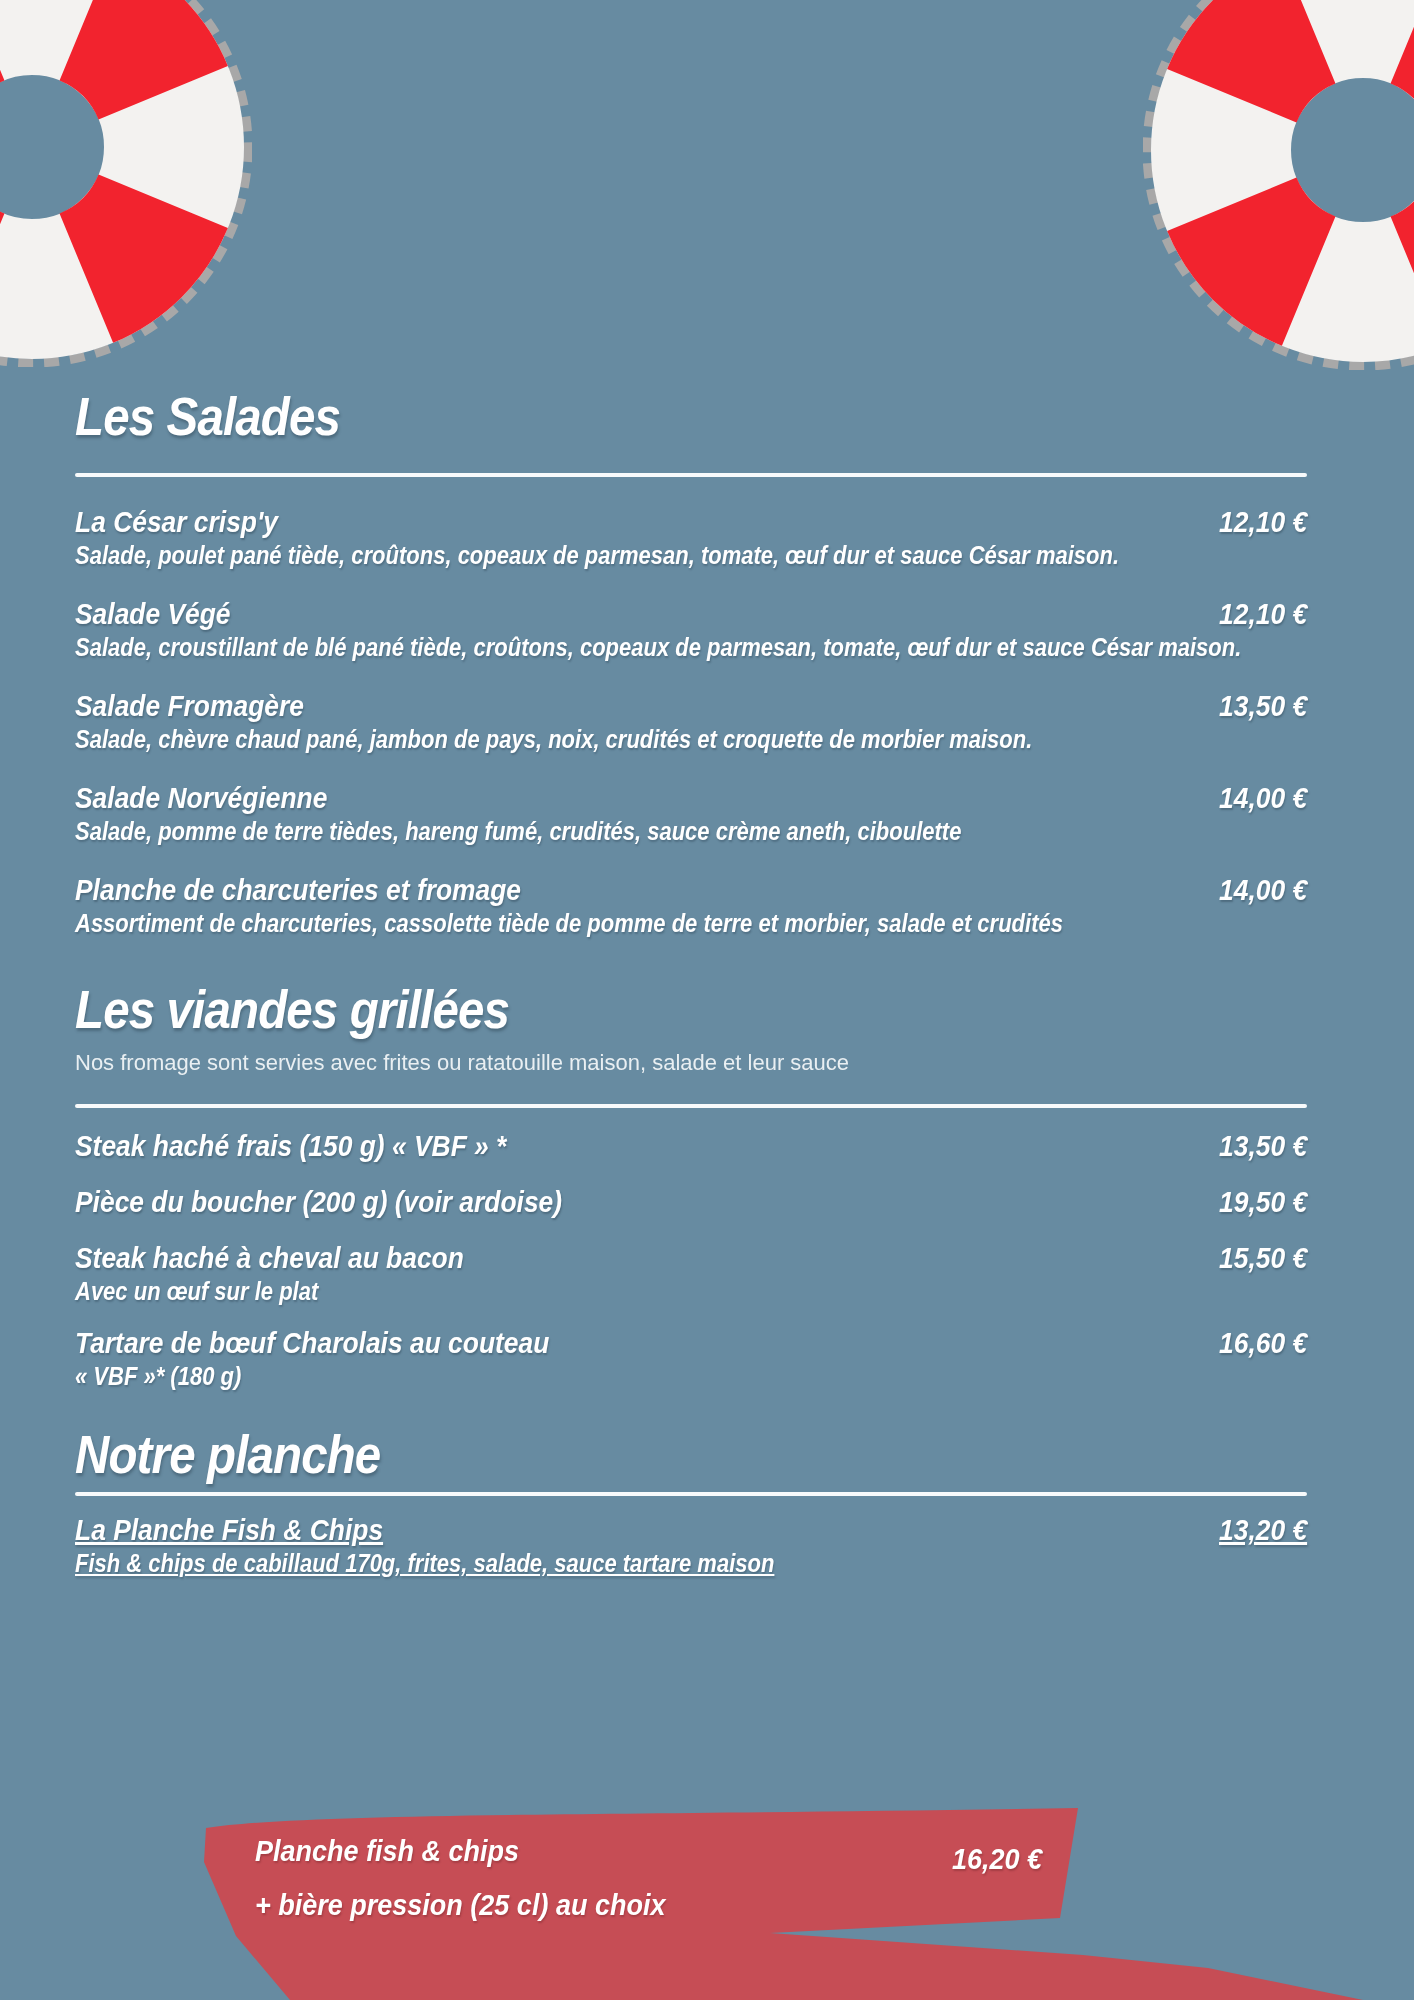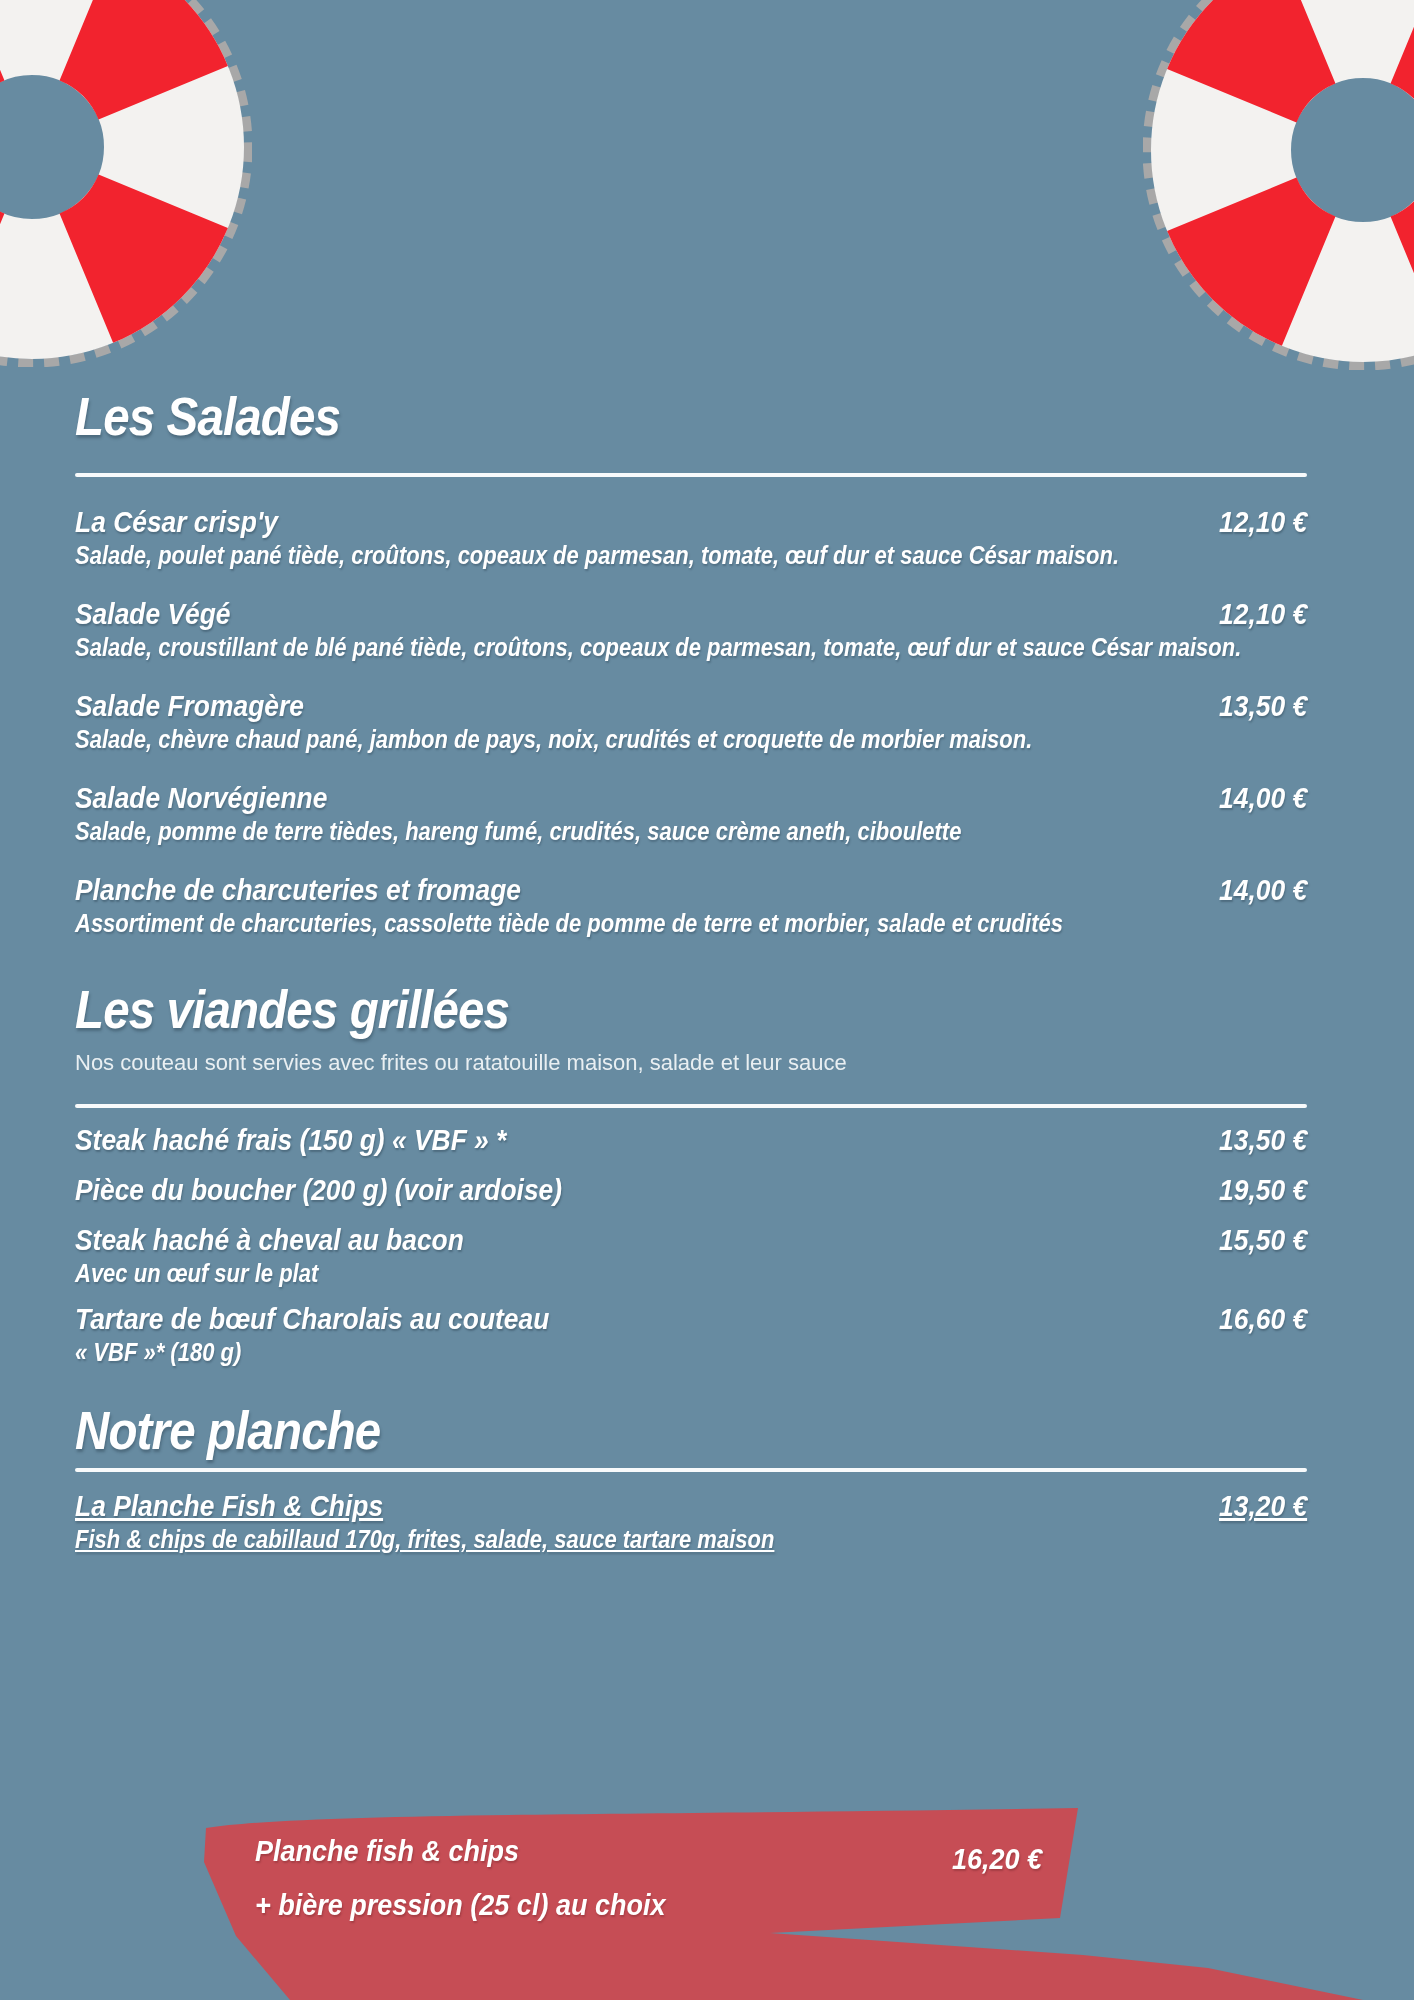--- a/index.html
+++ b/index.html
@@ -17,21 +17,21 @@
   .pad-top{height:388px;}
 
   h2.sec-title{margin:0;font-size:54px;line-height:1.05;font-style:italic;font-weight:700;
       letter-spacing:-1px;transform:scaleX(0.88);transform-origin:left center;
       text-shadow:1px 3px 3px rgba(28,48,62,.35);white-space:nowrap;}
   .rule{height:4px;background:rgba(253,254,254,.97);border-radius:2px;margin-top:28px;}
 
   .sec-sub{margin:14px 0 0 0;font-size:22px;font-weight:400;color:#e9eff2;line-height:1.1;}
 
   .item{margin-top:27px;}
-  .sec-viandes .item{margin-top:14px;}
+  .sec-viandes .item{margin-top:20px;}
   .sec-viandes h2.sec-title{margin-top:44px;}
   .sec-planche h2.sec-title{margin-top:36px;}
   .sec-planche .rule{margin-top:10px;}
   .sec-planche .item{margin-top:16px;text-decoration:underline;}
 
   .row{display:flex;justify-content:space-between;align-items:baseline;gap:36px;}
   .iname{display:inline-block;font-size:30px;line-height:1.2;font-style:italic;font-weight:700;
       transform:scaleX(0.88);transform-origin:left center;white-space:nowrap;
       text-shadow:1px 2px 2px rgba(28,48,62,.35);}
   .iprice{display:inline-block;font-size:30px;line-height:1.2;font-style:italic;font-weight:700;
@@ -110,21 +110,21 @@
         <div class="row">
           <span class="iname">Planche de charcuteries et fromage</span>
           <span class="iprice">14,00 €</span>
         </div>
         <p class="idesc">Assortiment de charcuteries, cassolette tiède de pomme de terre et morbier, salade et crudités</p>
       </div>
     </section>
 
     <section class="sec-viandes">
       <h2 class="sec-title">Les viandes grillées</h2>
-      <p class="sec-sub">Nos couteau sont servies avec frites ou ratatouille maison, salade et leur sauce</p>
+      <p class="sec-sub">Nos fromage sont servies avec frites ou ratatouille maison, salade et leur sauce</p>
       <div class="rule"></div>
 
       <div class="item">
         <div class="row">
           <span class="iname">Steak haché frais (150 g)  « VBF » *</span>
           <span class="iprice">13,50 €</span>
         </div>
       </div>
 
       <div class="item">

